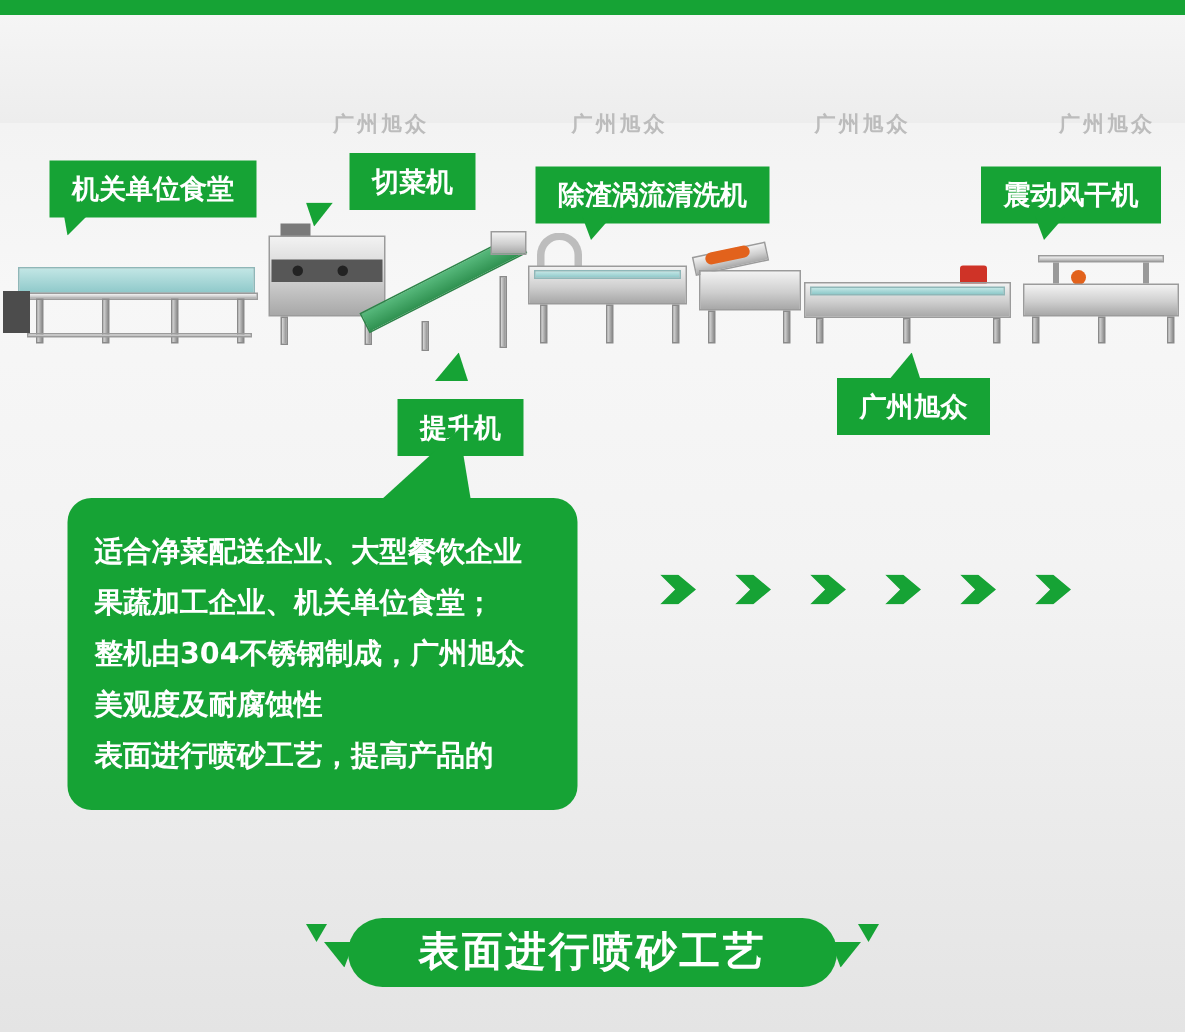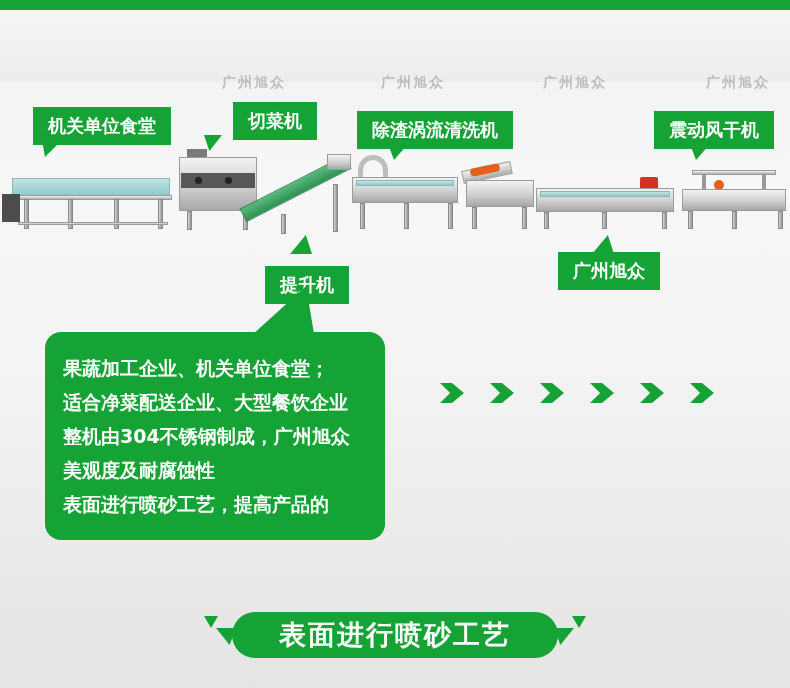--- a/index.html
+++ b/index.html
@@ -138,22 +138,22 @@
   <div class="ptr" style="left:690px;top:144px;width:20px;height:16px;clip-path:polygon(0 0,100% 0,30% 100%);"></div>
 
   <div class="ptr" style="left:290px;top:235px;width:22px;height:19px;clip-path:polygon(0 100%,100% 100%,72% 0);"></div>
   <div class="tag" style="left:265px;top:266px;">提升机</div>
 
   <div class="ptr" style="left:592px;top:235px;width:22px;height:19px;clip-path:polygon(0 100%,100% 100%,72% 0);"></div>
   <div class="tag" style="left:558px;top:252px;">广州旭众</div>
 
   <div class="bubble-tail"></div>
   <div class="bubble">
+    <div>适合净菜配送企业、大型餐饮企业</div>
     <div>果蔬加工企业、机关单位食堂；</div>
-    <div>适合净菜配送企业、大型餐饮企业</div>
     <div>整机由304不锈钢制成，广州旭众</div>
     <div>美观度及耐腐蚀性</div>
     <div>表面进行喷砂工艺，提高产品的</div>
   </div>
 
   <div class="chev" style="left:440px;"></div>
   <div class="chev" style="left:490px;"></div>
   <div class="chev" style="left:540px;"></div>
   <div class="chev" style="left:590px;"></div>
   <div class="chev" style="left:640px;"></div>

